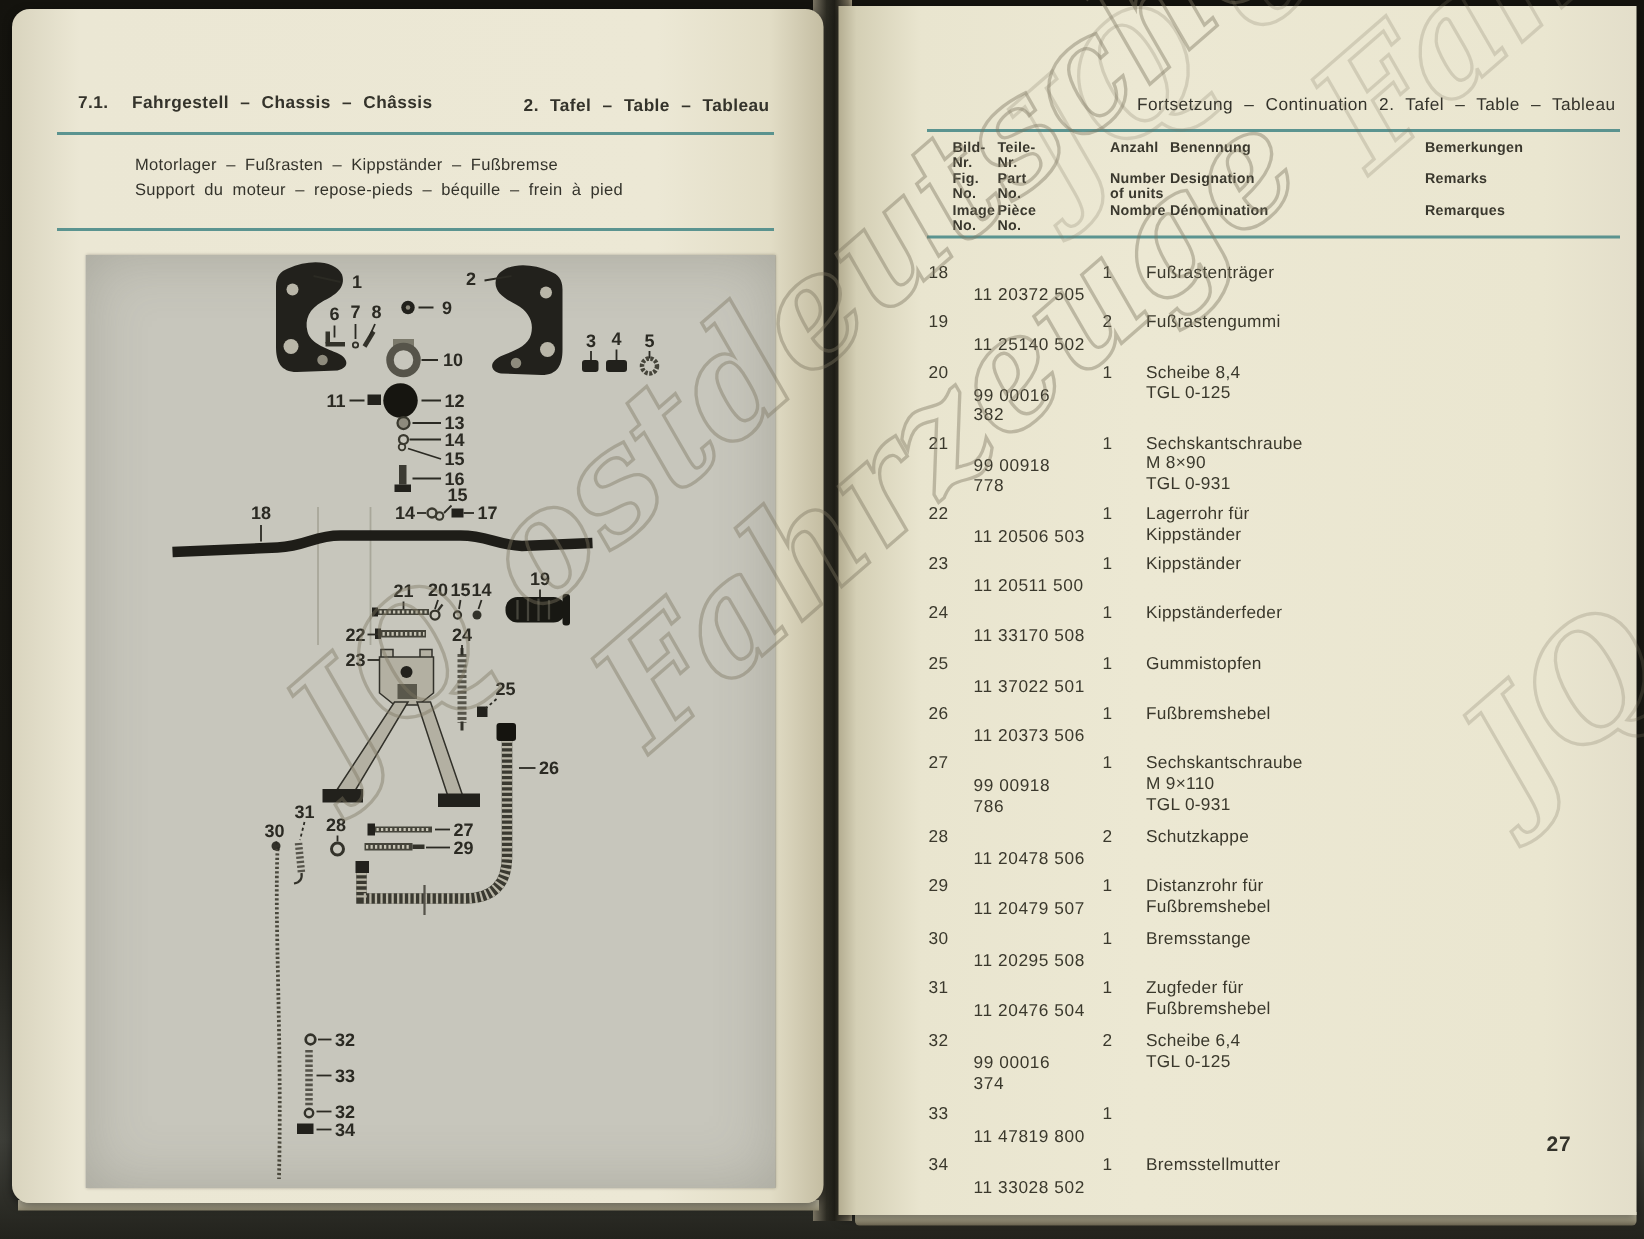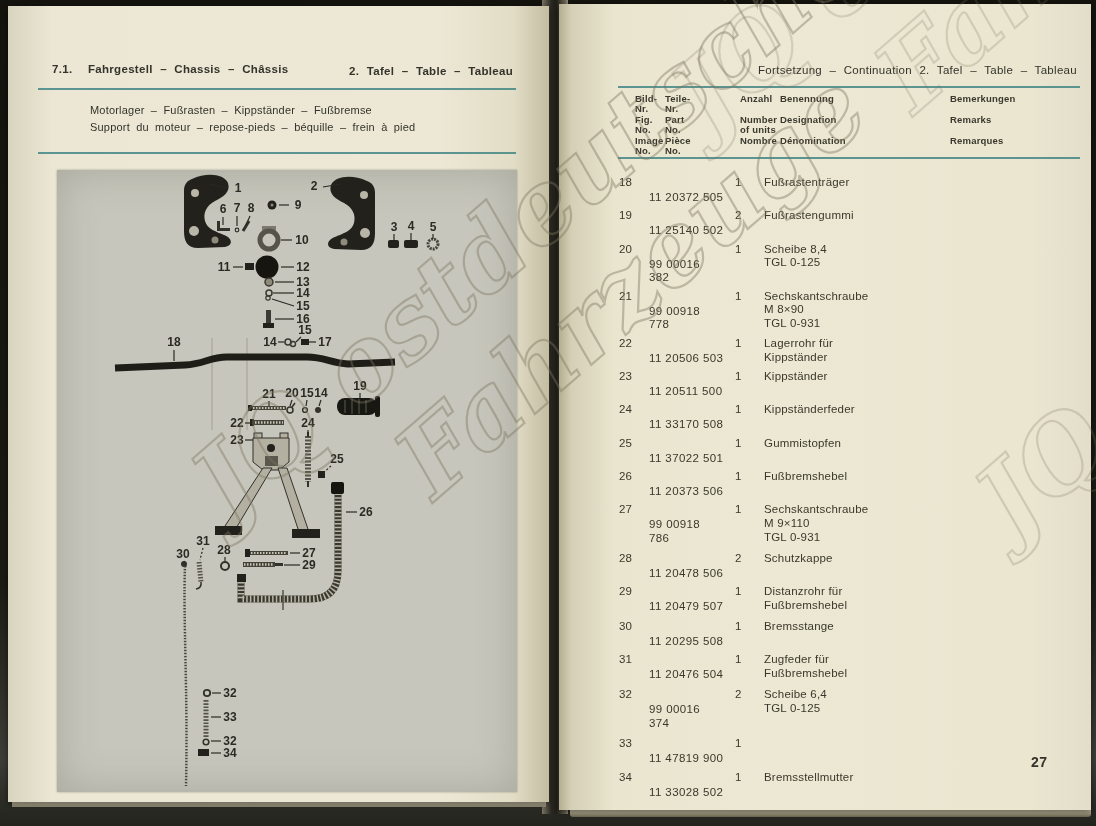--- a/index.html
+++ b/index.html
@@ -13,20 +13,21 @@
 
   
   .spine{
     position:absolute;left:542px;top:0;width:26px;height:814px;
     background:linear-gradient(90deg,#7a7463 0%,#2b2a22 35%,#201f18 55%,#6e6754 90%,#9a927a 100%);
   }
   .page{position:absolute;box-shadow:0 2px 6px rgba(0,0,0,.5);}
   .page-left{
     left:8px;top:6px;width:541px;height:796px;
     background:linear-gradient(90deg,#d9d4be 0px,#ebe7d4 45px,#ece8d5 430px,#e2ddc6 505px,#c4bda2 541px);
+    border-radius:12px;
   }
   .page-right{
     left:559px;top:4px;width:532px;height:806px;
     background:linear-gradient(90deg,#b4ad91 0px,#d4cfb5 12px,#e9e5cf 55px,#ece8d3 200px,#eae6d0 470px,#e3deca 532px);
   }
   .page-edge-right{
     position:absolute;left:570px;top:808px;width:521px;height:9px;
     background:linear-gradient(180deg,#d6d1b8,#a39d83 60%,#6a6450);
     border-radius:0 0 3px 3px;
   }
@@ -518,21 +519,21 @@
           <span class="c-part">99 00016 374</span>
           <span class="c-qty">2</span>
           <span class="c-name">
             <div>Scheibe 6,4</div>
             <div>TGL 0-125</div>
           </span>
           <span class="c-rem"></span>
         </div>
         <div class="prow gap">
           <span class="c-fig">33</span>
-          <span class="c-part">11 47819 900</span>
+          <span class="c-part">11 47819 800</span>
           <span class="c-qty">1</span>
           <span class="c-rem"></span>
         </div>
         <div class="prow gap">
           <span class="c-fig">34</span>
           <span class="c-part">11 33028 502</span>
           <span class="c-qty">1</span>
           <span class="c-name">
             <div>Bremsstellmutter</div>
           </span>

